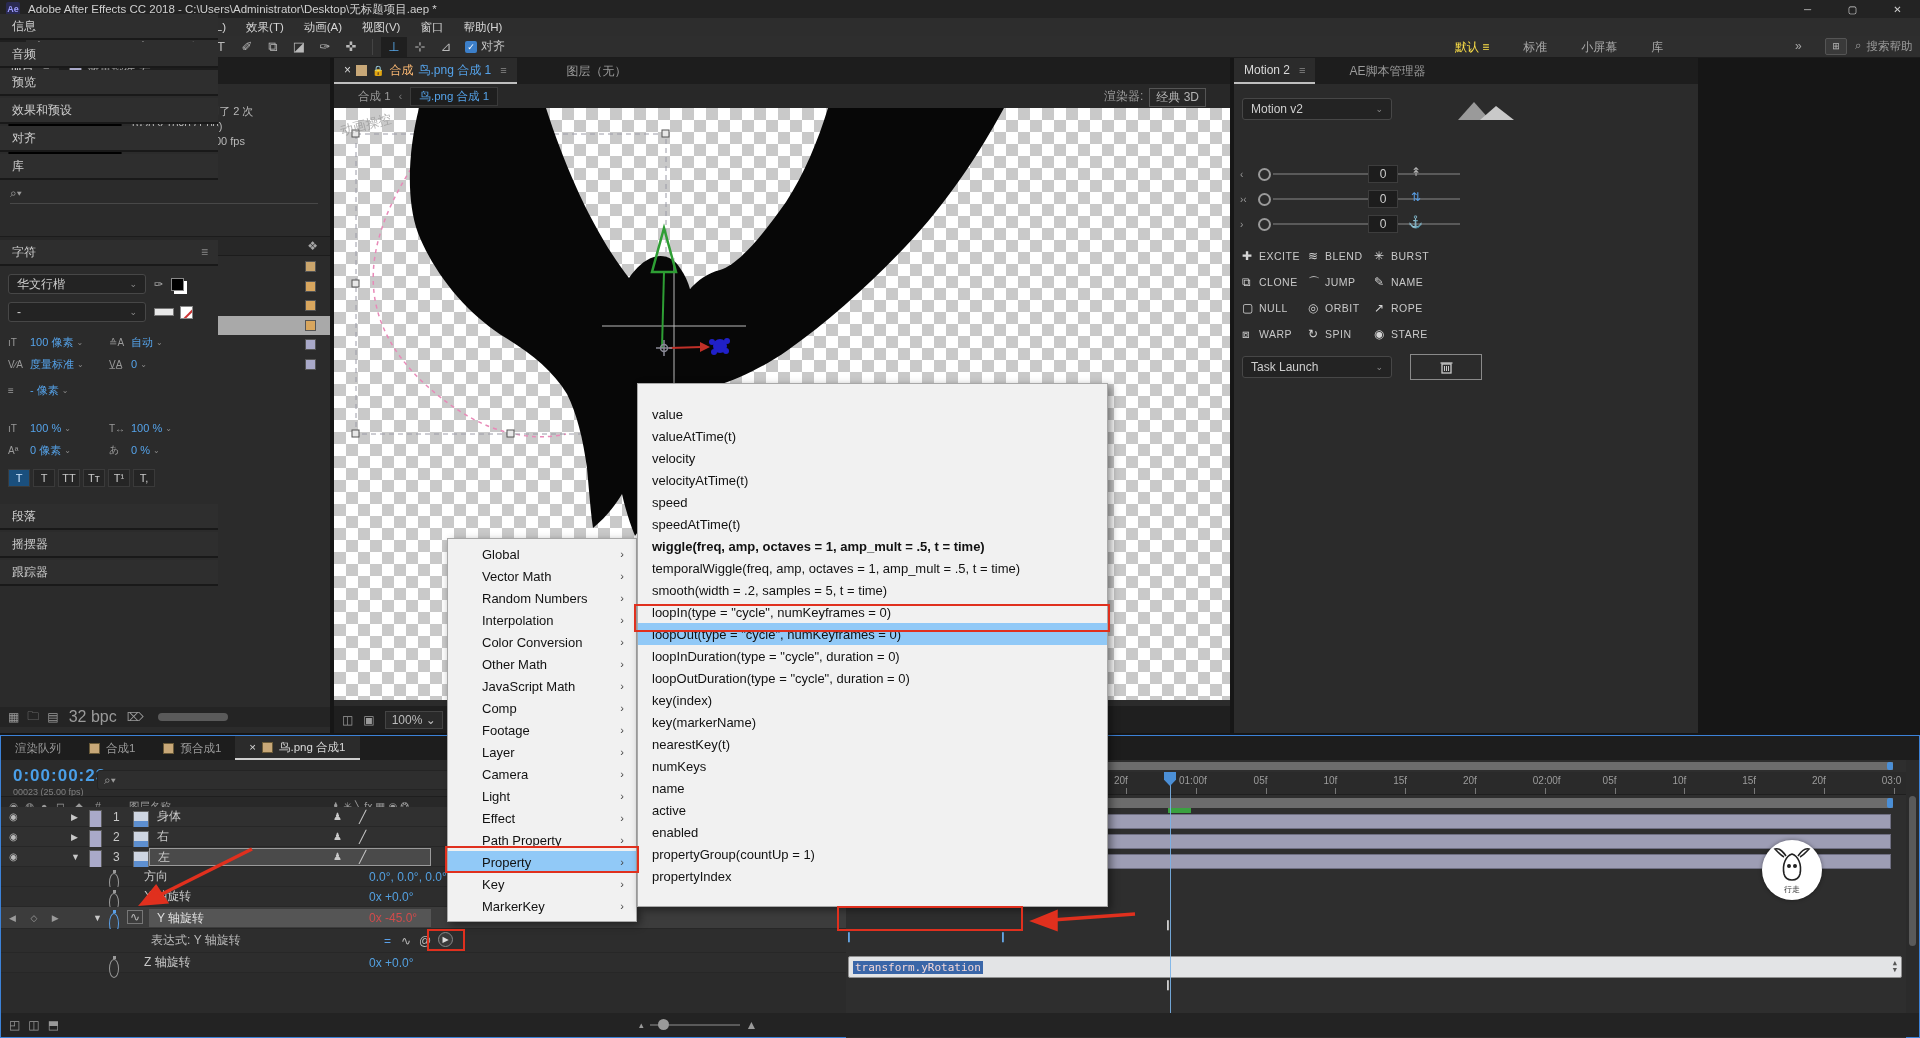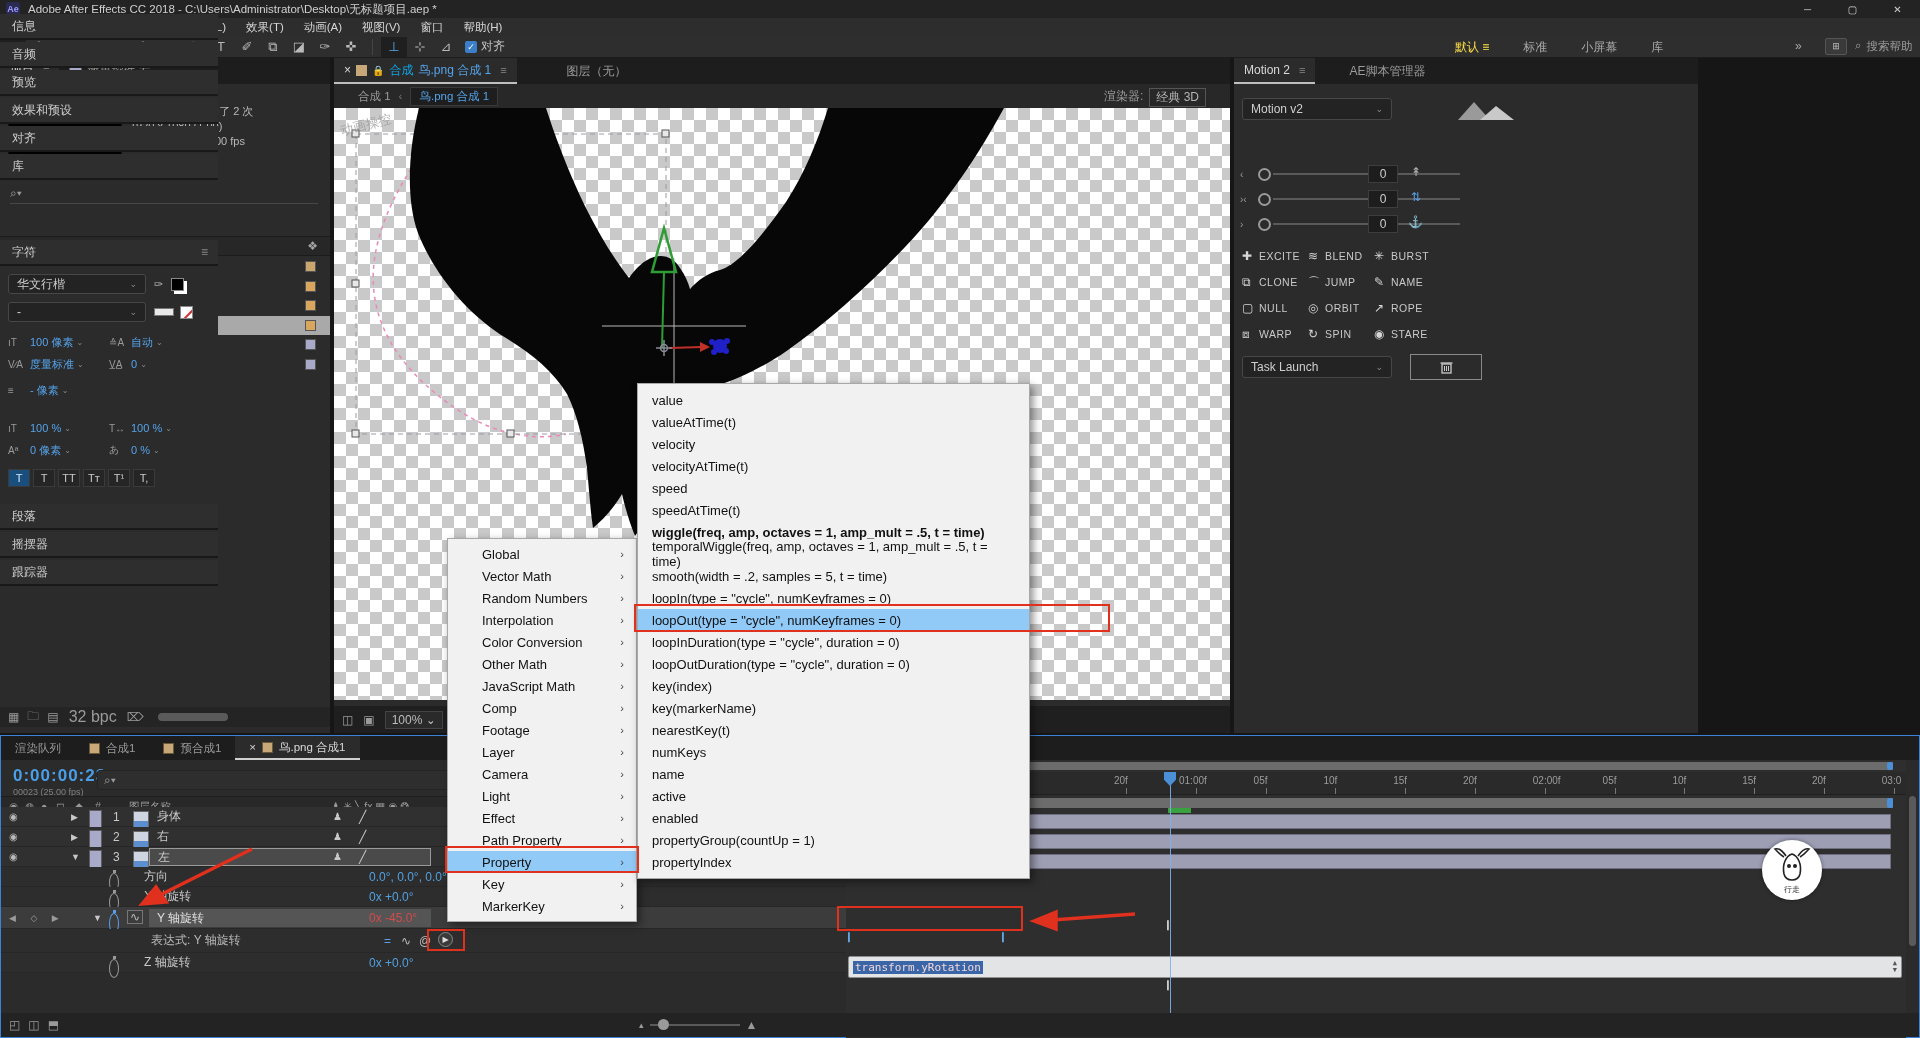--- a/index.html
+++ b/index.html
@@ -275,21 +275,21 @@
       <div class="scrollthumb" style="width:70px;height:8px;margin-left:14px"></div>
     </div>
   </div>
 
   <div id="viewer-panel" class="panel">
     <div class="tabbar">
       <div class="ptab active">
         <span>×</span>
         <span class="csw" style="width:11px;height:11px;background:#c8a878;display:inline-block"></span>
         <span style="font-size:10px;color:#9a9a9a">🔒</span>
-        <span style="color:#0ea5e9">合成</span>
+        <span style="color:#fdba74">合成</span>
         <span style="color:#55a3ea">鸟.png 合成 1</span>
         <span class="hamb">≡</span>
       </div>
       <div class="ptab" style="margin-left:40px">
         <span>图层（无）</span>
       </div>
     </div>
     <div id="crumbs">
       <span style="margin-left:24px;color:#9b9b9b">合成 1</span>
       <span style="margin-left:8px;color:#777">‹</span>
@@ -790,21 +790,21 @@
       </div>
       <div class="cmrow">
         <span>Key</span>
         <span class="arr">›</span>
       </div>
       <div class="cmrow">
         <span>MarkerKey</span>
         <span class="arr">›</span>
       </div>
     </div>
-  <div id="ctx-submenu" class="ctxmenu" style="left:637px;top:383px;width:393px;padding:5px 0">
+  <div id="ctx-submenu" class="ctxmenu" style="left:637px;top:383px;width:471px;padding:19px 0">
       <div class="cmrow" style="padding-left: 14px;">value</div>
       <div class="cmrow" style="padding-left: 14px;">valueAtTime(t)</div>
       <div class="cmrow" style="padding-left: 14px;">velocity</div>
       <div class="cmrow" style="padding-left: 14px;">velocityAtTime(t)</div>
       <div class="cmrow" style="padding-left: 14px;">speed</div>
       <div class="cmrow" style="padding-left: 14px;">speedAtTime(t)</div>
       <div class="cmrow" style="padding-left: 14px; font-weight: bold;">wiggle(freq, amp, octaves = 1, amp_mult = .5, t = time)</div>
       <div class="cmrow" style="padding-left: 14px;">temporalWiggle(freq, amp, octaves = 1, amp_mult = .5, t = time)</div>
       <div class="cmrow" style="padding-left: 14px;">smooth(width = .2, samples = 5, t = time)</div>
       <div class="cmrow" style="padding-left: 14px;">loopIn(type = "cycle", numKeyframes = 0)</div>

